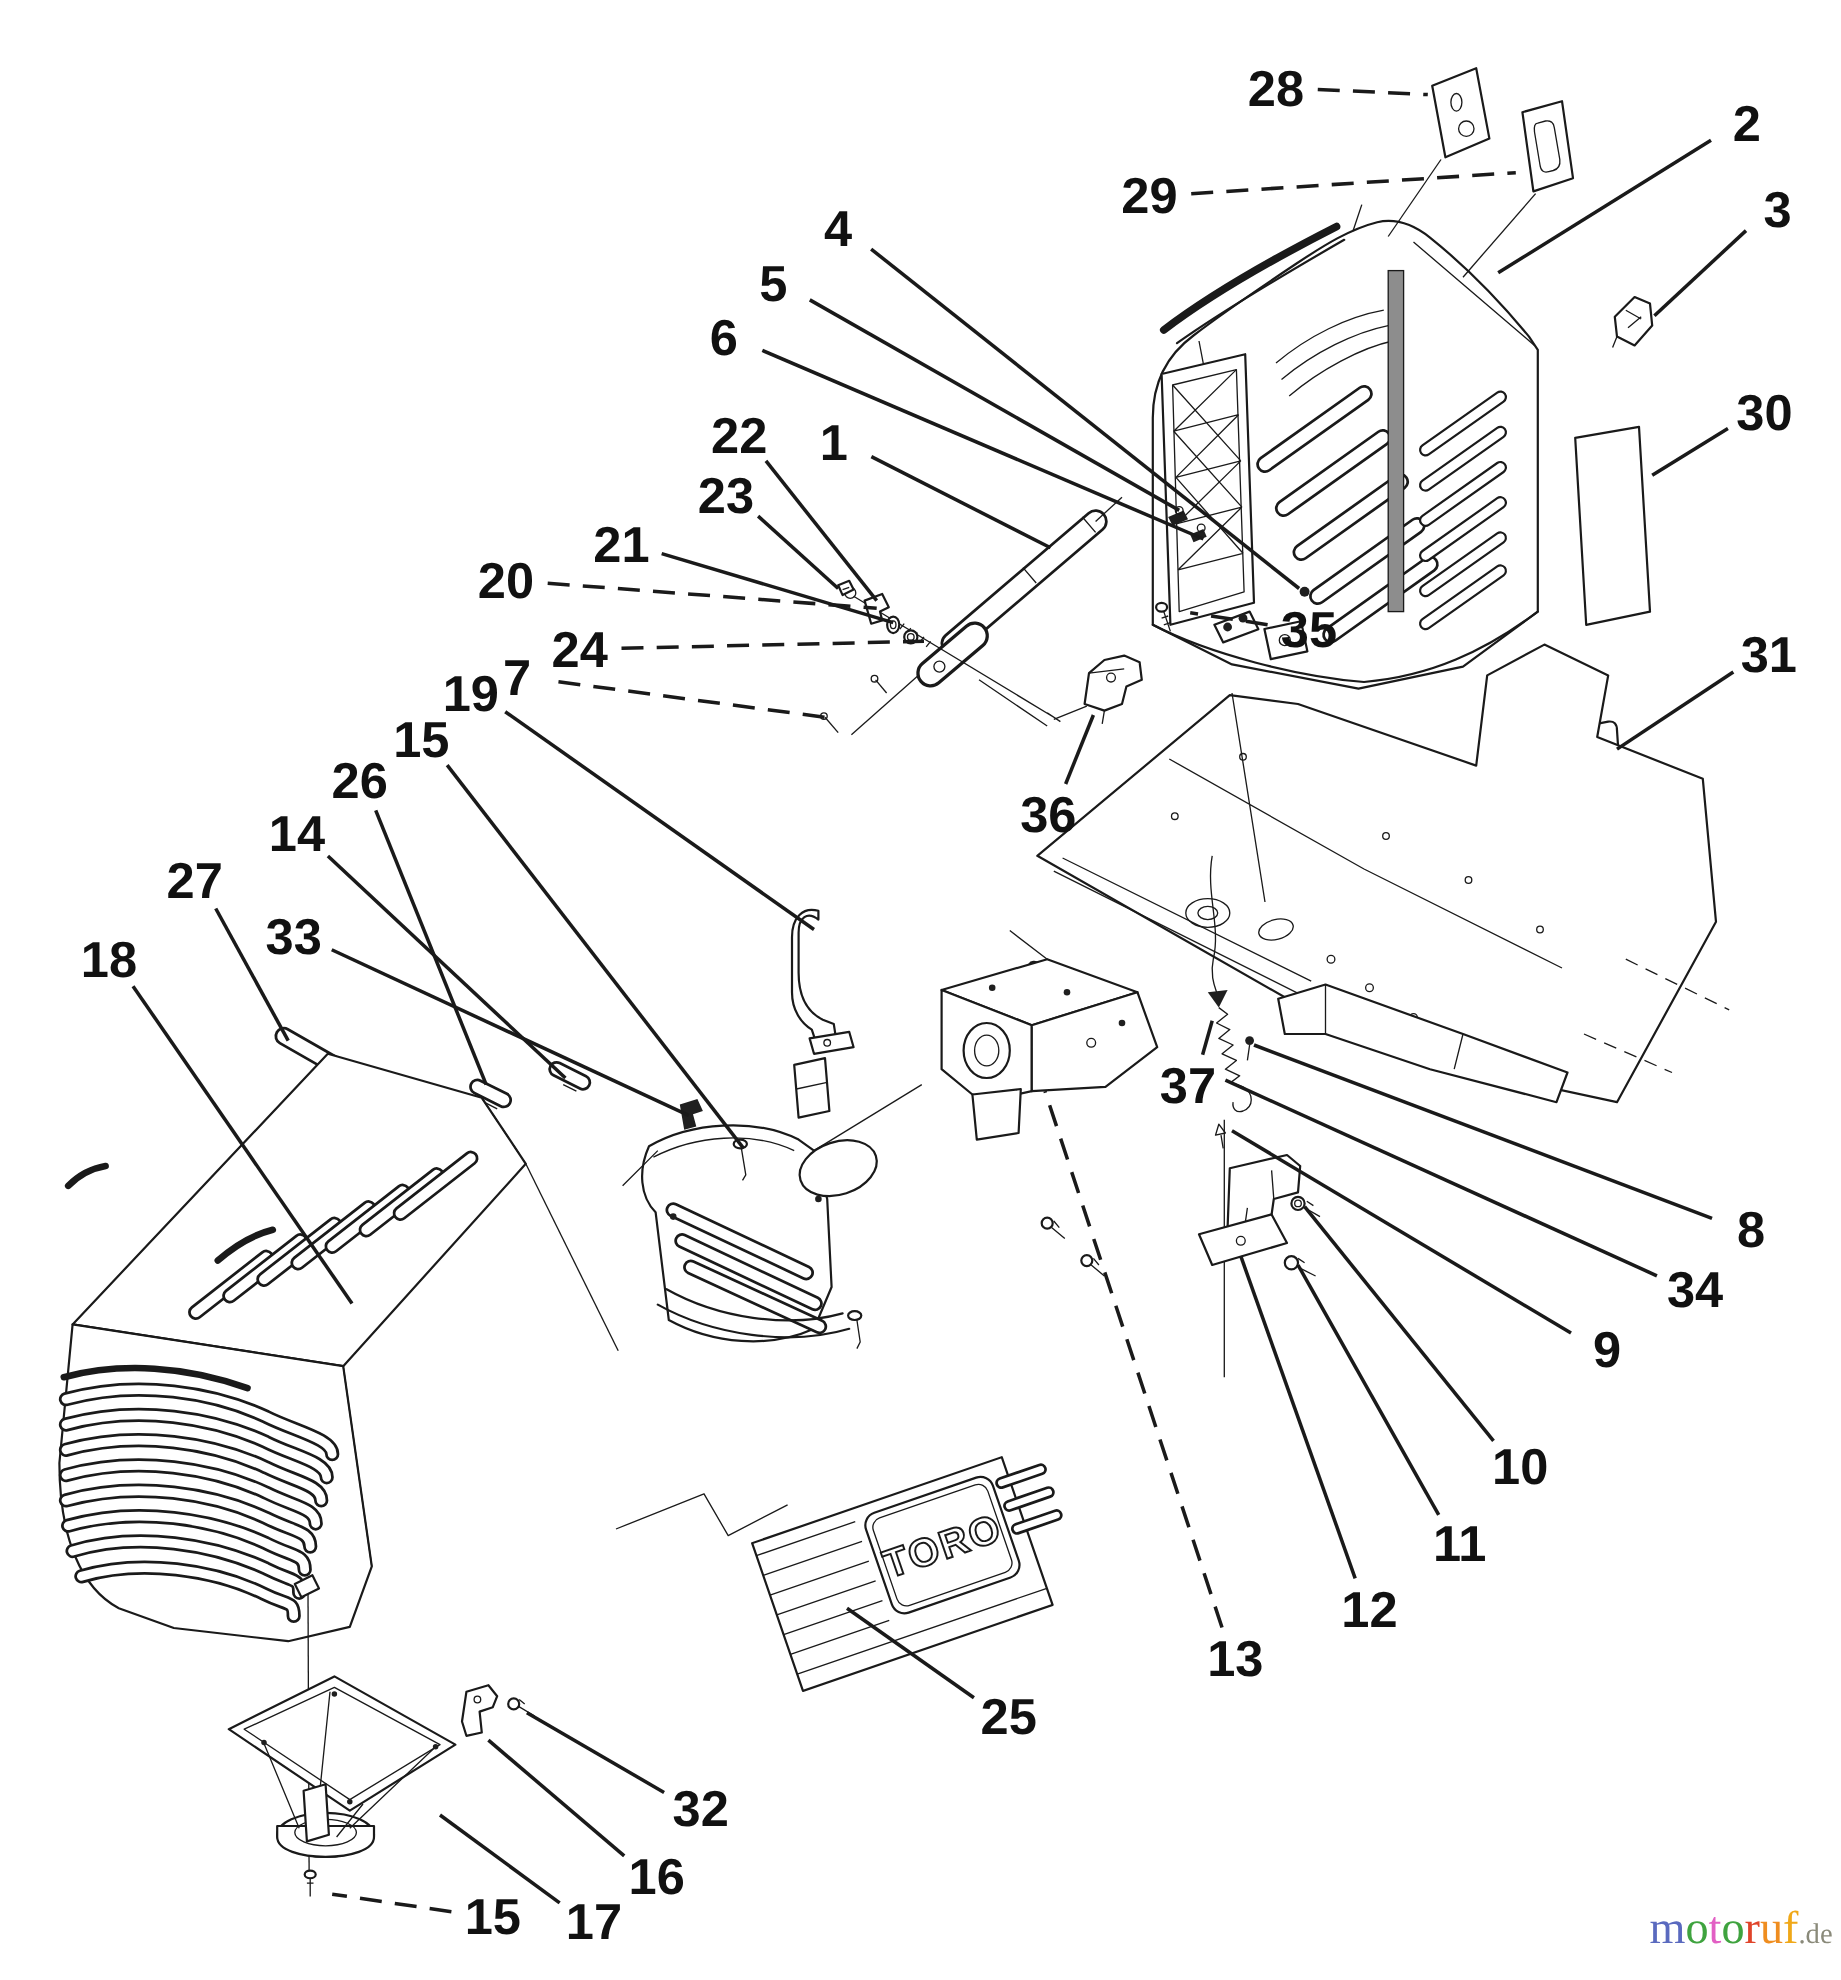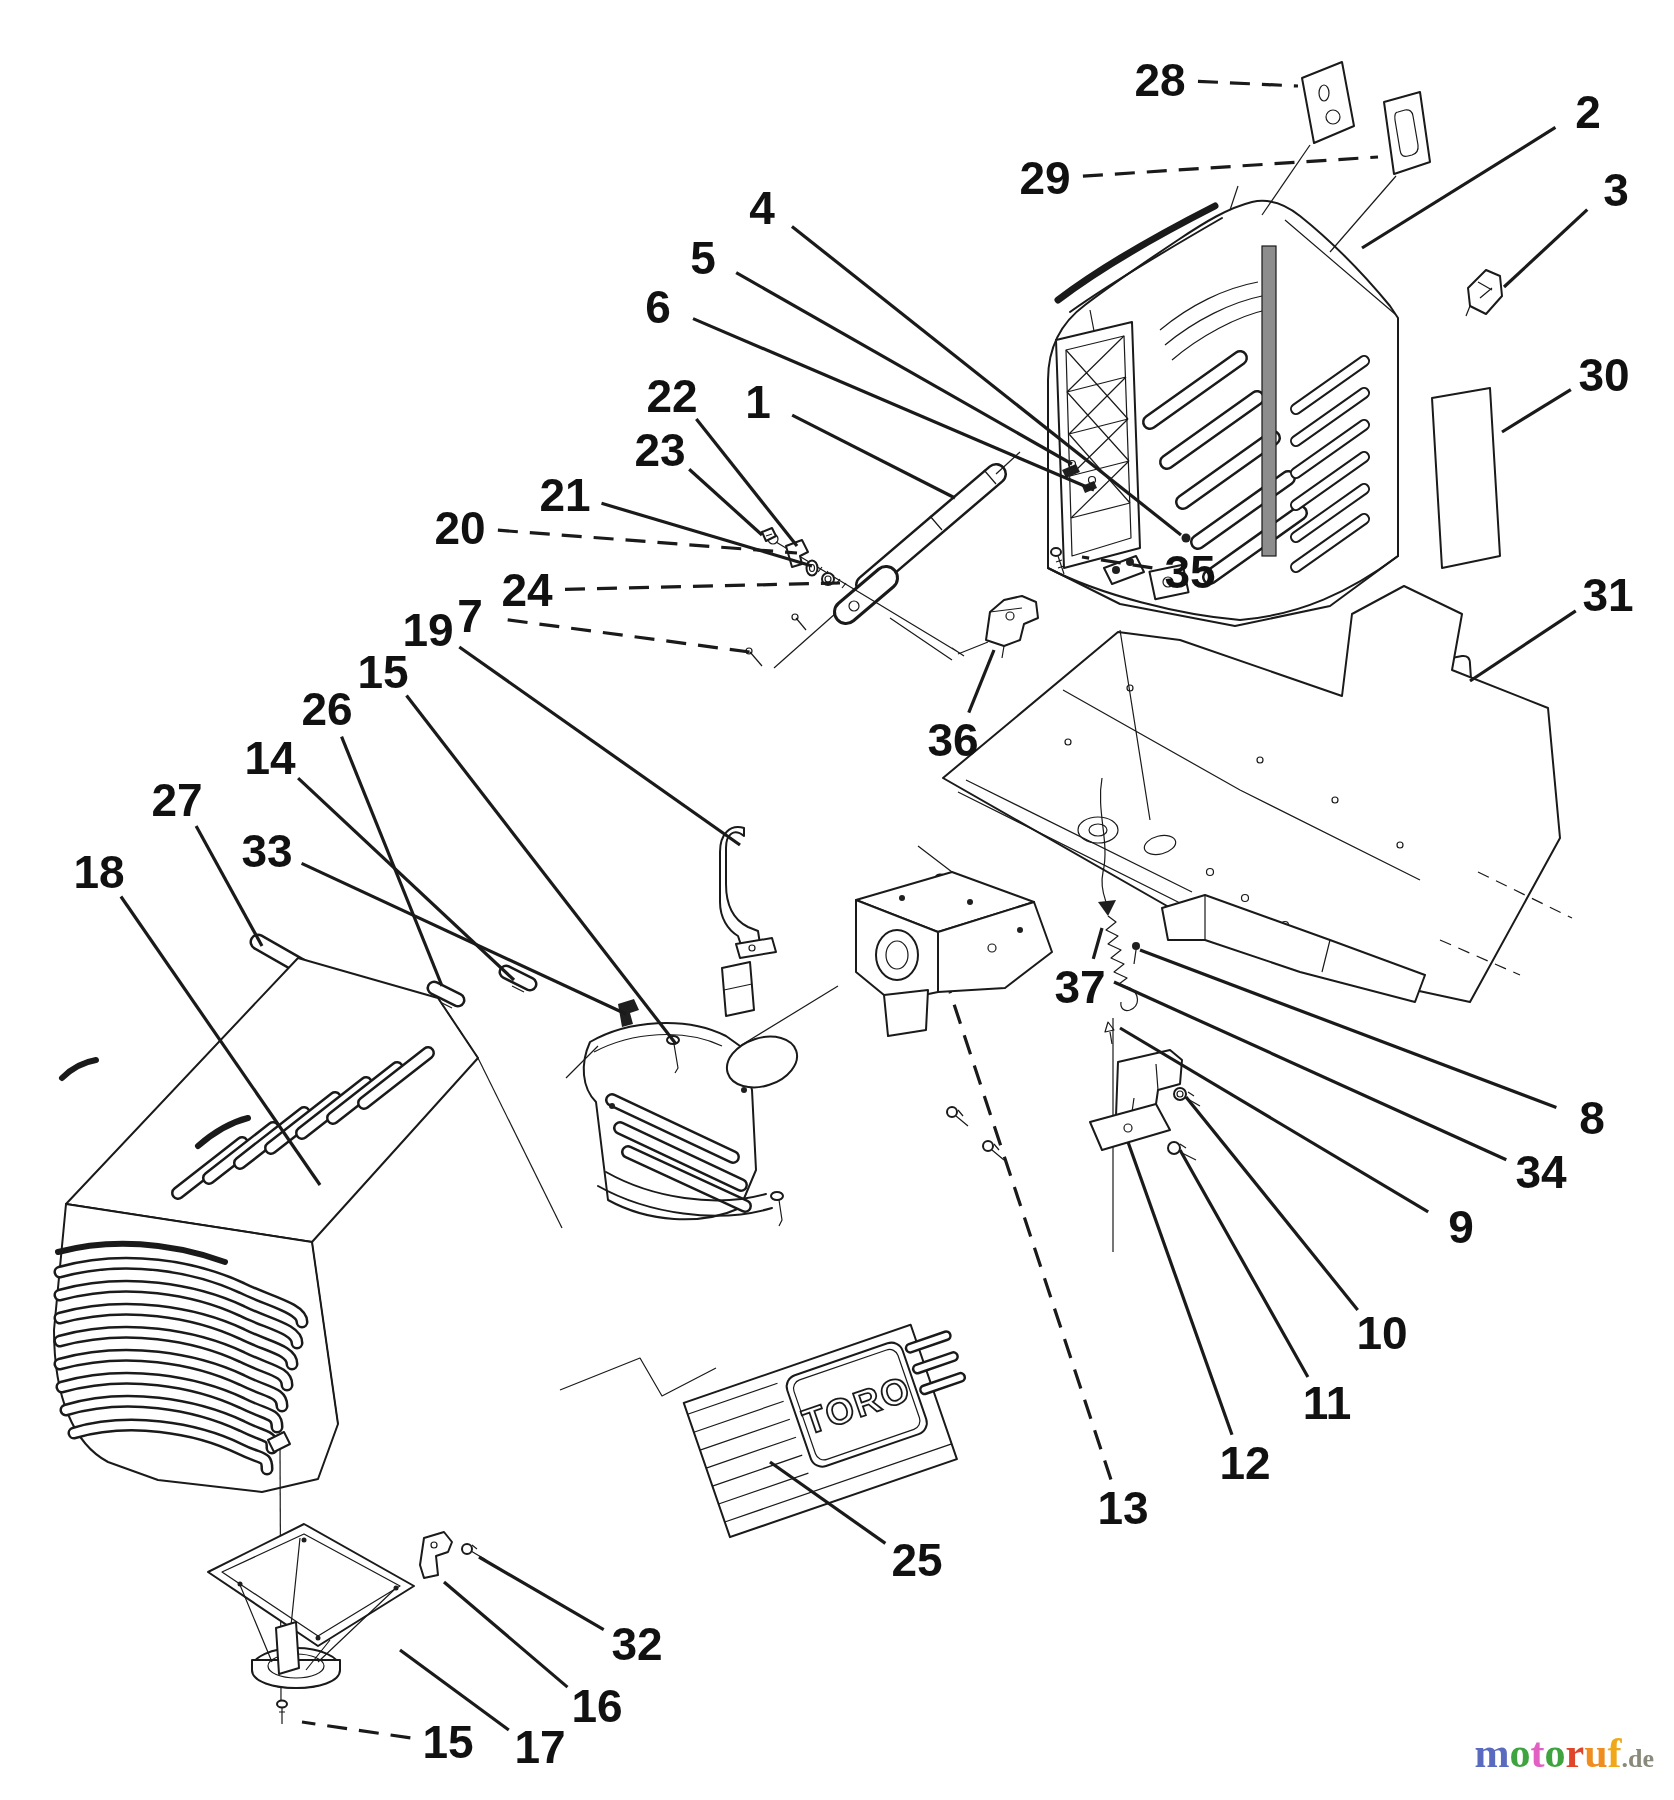--- a/index.html
+++ b/index.html
@@ -10,21 +10,21 @@
   .fillw{fill:#ffffff;stroke:#1a1a1a;stroke-width:2;stroke-linejoin:round;}
   .dark{fill:#1f1f1f;stroke:none;}
   .grey{fill:#8d8d8d;stroke:#1a1a1a;stroke-width:1.2;}
   .thick{stroke:#1a1a1a;fill:none;stroke-width:6;stroke-linecap:round;}
   .bo{stroke:#1a1a1a;fill:none;stroke-linecap:round;}
   .bi{stroke:#ffffff;fill:none;stroke-linecap:round;}
   .leader{stroke:#1a1a1a;stroke-width:3.2;fill:none;}
   .leader.dashed{stroke-dasharray:20 12;}
   .callout-num{font:700 46px "Liberation Sans",sans-serif;fill:#111;text-anchor:middle;}
   .toro-text{font:700 36px "Liberation Sans",sans-serif;fill:#ffffff;stroke:#1a1a1a;stroke-width:1.8;text-anchor:middle;letter-spacing:2px;}
-  #watermark{position:absolute;right:20px;bottom:26px;font-family:"Liberation Serif",serif;font-weight:bold;font-size:42px;line-height:1;}
+  #watermark{position:absolute;right:8px;bottom:26px;font-family:"Liberation Serif",serif;font-weight:normal;font-size:42px;line-height:1;}
   #watermark .suffix{font-size:26px;}
 </style>
 </head>
 <body>
 
 <svg id="diagram" width="1674" height="1800" viewBox="0 0 1674 1800" xmlns="http://www.w3.org/2000/svg">
 
   <g>
     <path class="fillw" d="M1048,568 L1048,380 C1048,345 1062,322 1085,305 C1115,282 1148,260 1178,240
       C1205,222 1228,208 1252,202 C1270,198 1285,204 1300,216 C1330,240 1362,272 1390,306

